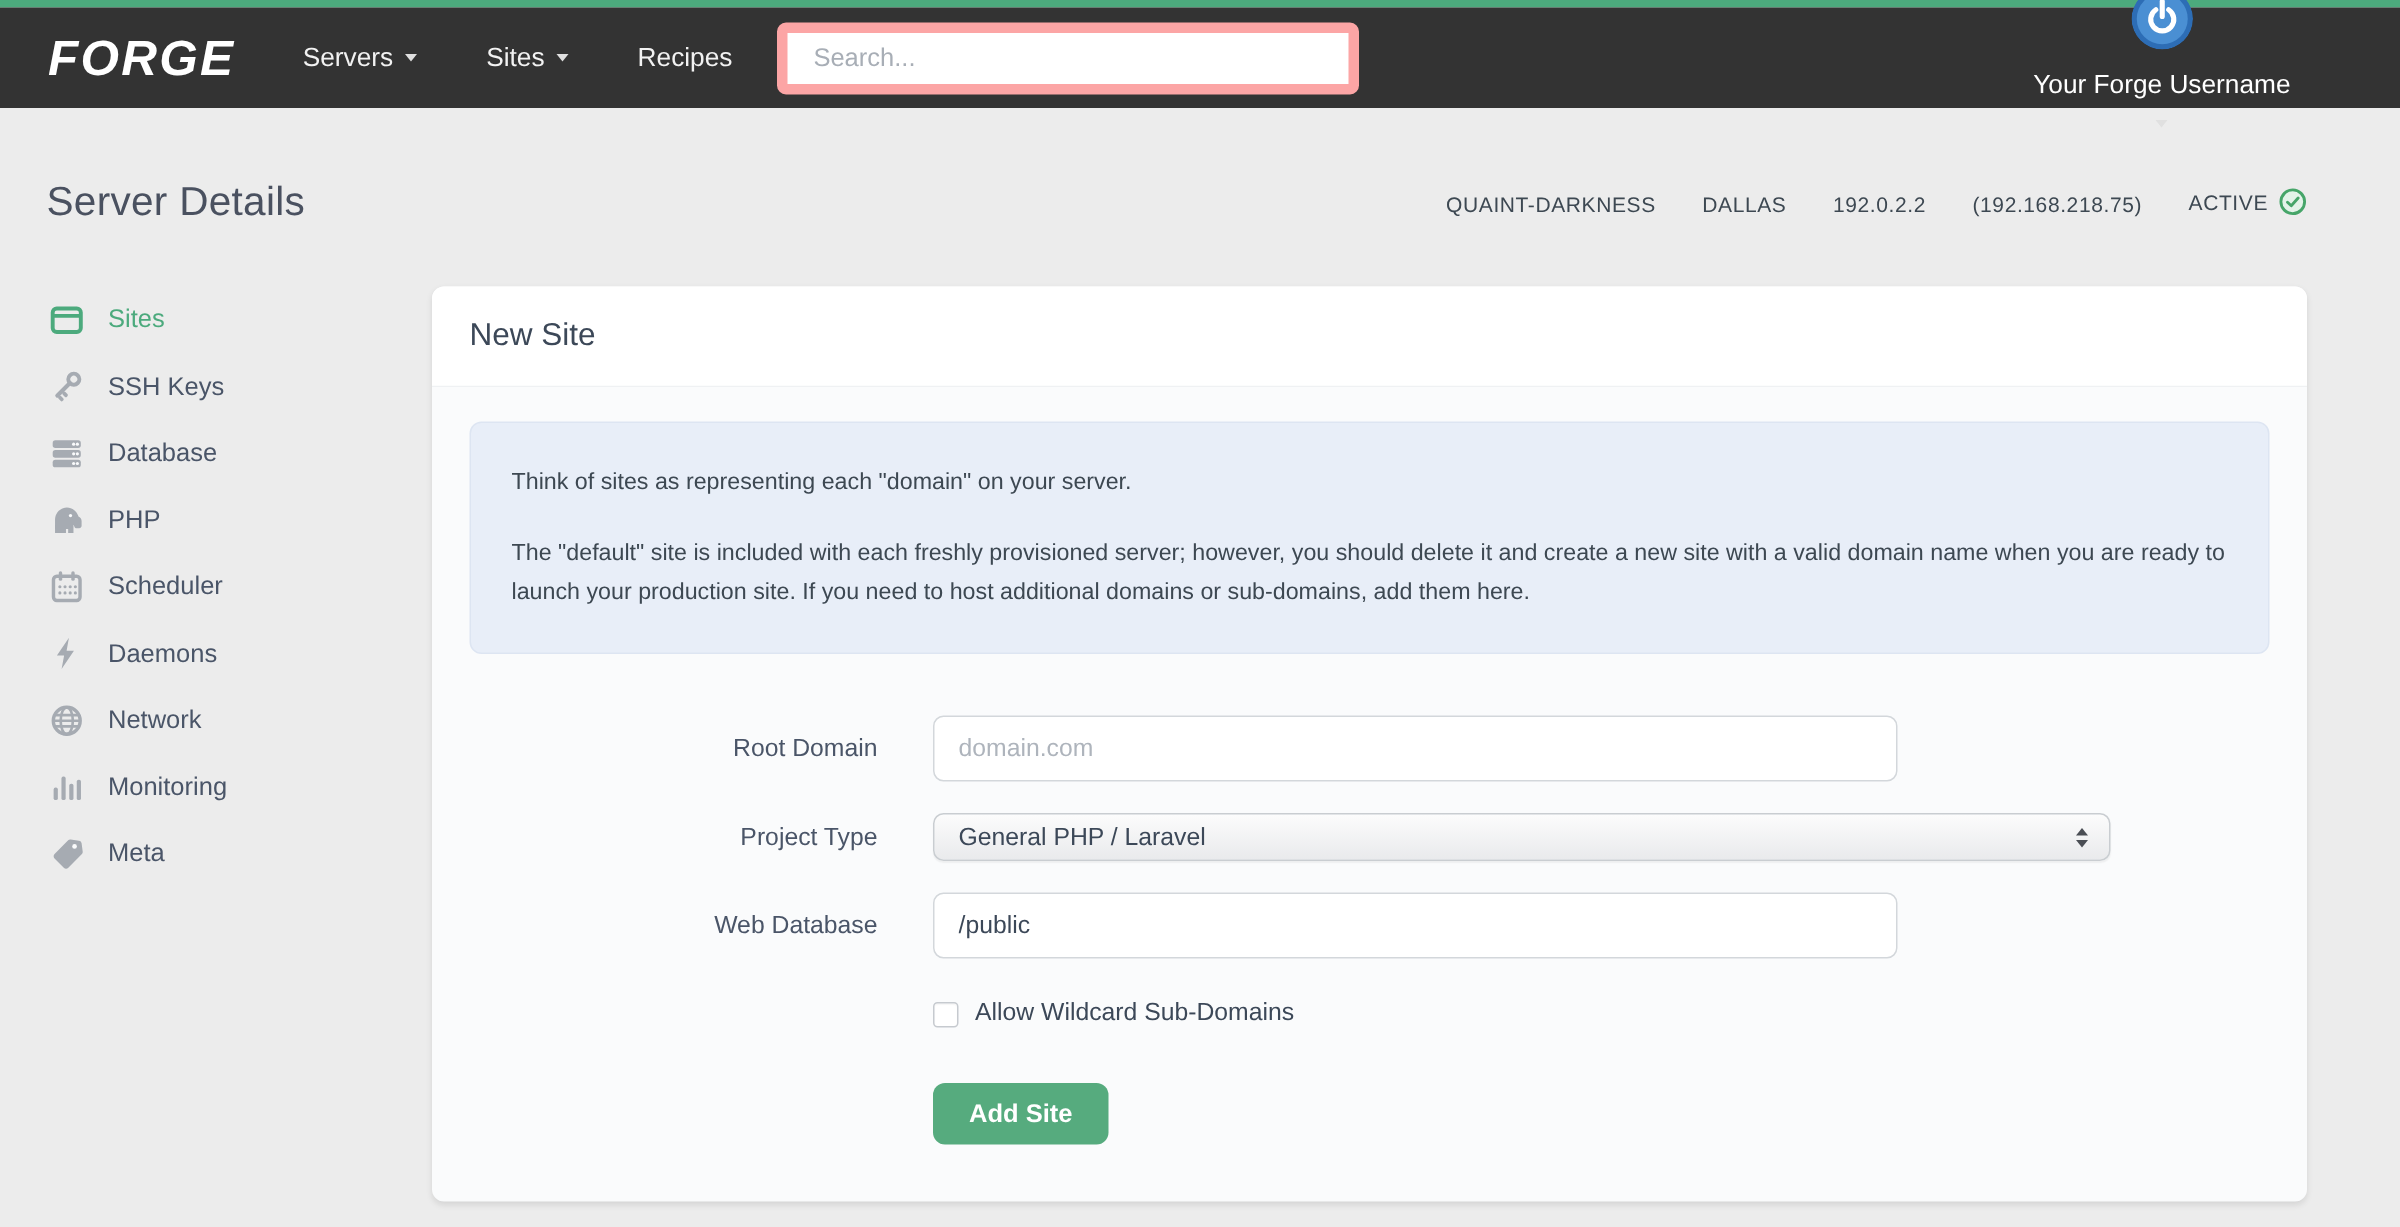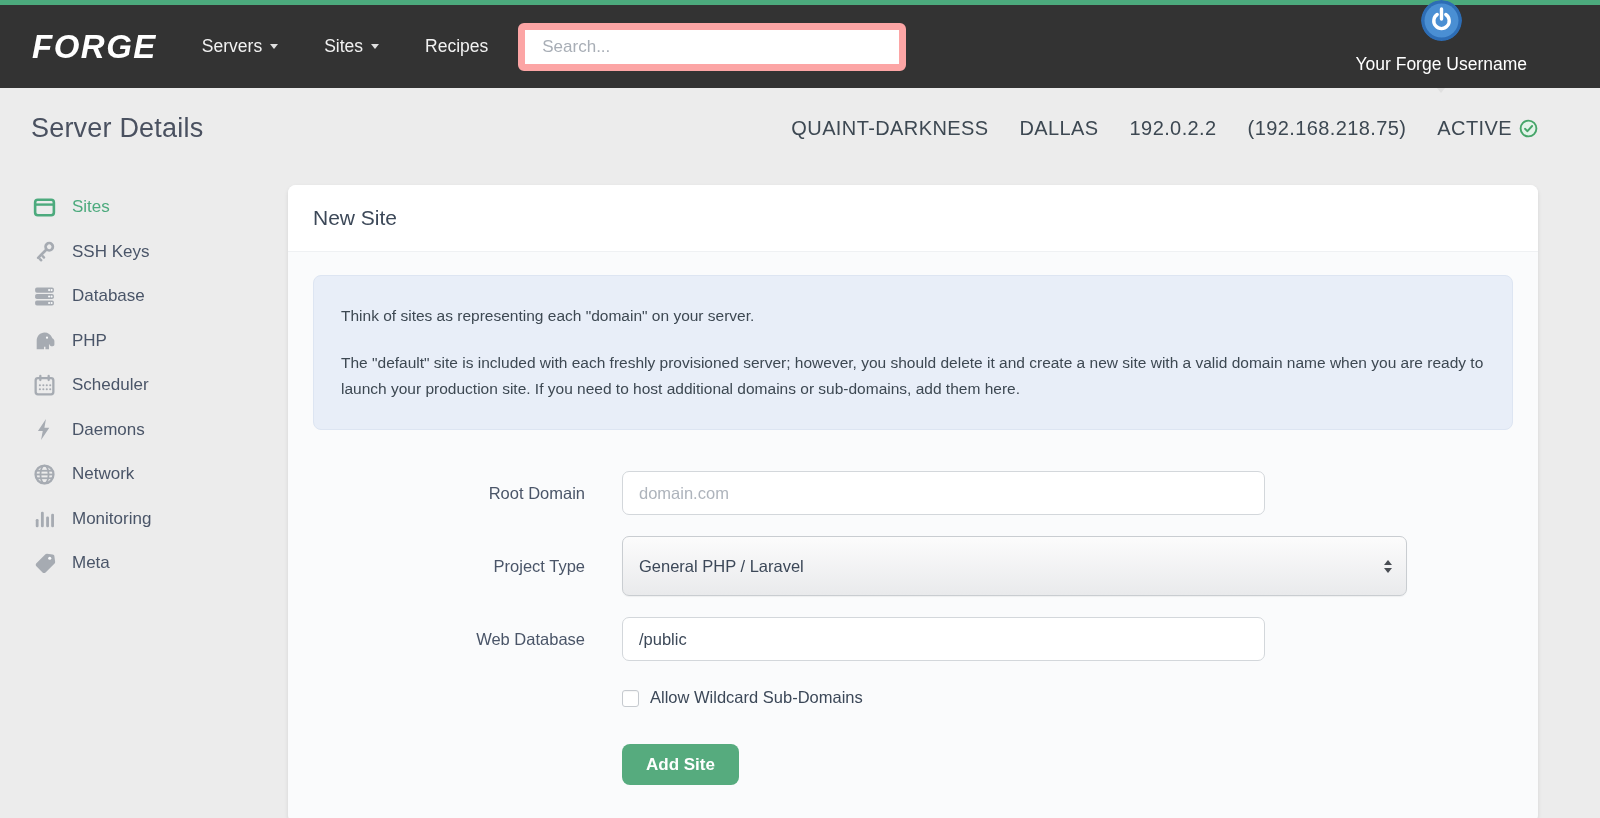--- a/index.html
+++ b/index.html
@@ -5,21 +5,21 @@
   * { margin:0; padding:0; box-sizing:border-box; }
   html,body { width:1600px; height:818px; overflow:hidden; }
   body {
     font-family:"Liberation Sans", sans-serif;
     background:var(--page-bg, #ECECEC);
     color:#3C4858;
   }
   
   .topbar-accent { height:5px; background:var(--accent-green, #4CAA7D); }
   .navbar {
-    height:83px; background:var(--navbar-bg, #333333);
+    height:67px; background:var(--navbar-bg, #333333);
     display:flex; align-items:center; padding:0 73px 0 32px;
   }
   .logo {
     color:#fff; font-size:33px; font-weight:bold; font-style:italic;
     letter-spacing:1.5px; cursor:pointer; user-select:none;
   }
   .nav-menu { display:flex; align-items:center; margin-left:45px; gap:46px; }
   .nav-item { display:flex; align-items:center; gap:8px; color:#F2F2F2; font-size:17.5px; cursor:pointer; }
   .caret-down {
     width:0; height:0; display:inline-block;
@@ -31,23 +31,23 @@
     padding:0 17px; font-size:17px; font-family:Liberation Sans, sans-serif; color:#3C4858;
     outline:none; background:#fff;
   }
   .search-input::placeholder { color:#A8AEB6; }
   .nav-user { margin-left:auto; display:flex; align-items:center; gap:13px; cursor:pointer;flex-direction:column; }
   .avatar { width:41px; height:41px; border-radius:50%; display:block; }
   .nav-user-name { color:#fff; font-size:17.5px; }
 
   
   .content { padding:0 62px 0 31px; }
-  .page-head { display:flex; justify-content:space-between; align-items:center; margin-top:25px; }
+  .page-head { display:flex; justify-content:space-between; align-items:center; margin-top:47px; }
   .page-title { font-size:27px; font-weight:400; color:#4A5160; letter-spacing:.2px; }
-  .server-meta { display:flex; align-items:flex-start; gap:31px; font-size:20px; color:#3D4852; letter-spacing:.4px; }
+  .server-meta { display:flex; align-items:flex-end; gap:31px; font-size:14px; color:#3D4852; letter-spacing:.4px; }
   .meta-status { display:flex; align-items:center; gap:7px; }
 
   
   .columns { display:flex; margin-top:41px; align-items:flex-start; }
   .sidebar { width:257px; flex:none; padding-top:0; }
   .side-item { display:flex; align-items:center; gap:14px; height:44.5px; font-size:17px; color:#4A5568; cursor:pointer; }
   .side-item .ic { width:27px; display:flex; justify-content:center; }
   .side-item.active { color:var(--active-green, #4CAA7D); }
 
   
@@ -70,21 +70,21 @@
     width:309px; flex:none; text-align:right; padding-right:37px;
     font-size:16.5px; color:#4A5568;
   }
   .text-input {
     width:643px; height:44px; border:1px solid #D3D7DB; border-radius:7px;
     padding:0 16px; font-size:16.5px; font-family:"Liberation Sans", sans-serif;
     color:#3C4858; background:#fff; outline:none;
   }
   .text-input::placeholder { color:#AEB4BC; }
   .select {
-    width:785px; height:60px; border:1px solid #C9CDD1; border-radius:7px;
+    width:785px; height:32px; border:1px solid #C9CDD1; border-radius:7px;
     background:linear-gradient(#FCFCFC, #E9EAEC);
     box-shadow:0 1px 1px rgba(0,0,0,.05);
     display:flex; align-items:center; justify-content:space-between;
     padding:0 14px 0 16px; font-size:16.5px; color:#3C4858; cursor:pointer;
   }
   .select-arrows { display:flex; flex-direction:column; gap:3px; align-items:center; }
   .tri-up { width:0; height:0; border-left:4.5px solid transparent; border-right:4.5px solid transparent; border-bottom:5.5px solid #4A4E54; }
   .tri-down { width:0; height:0; border-left:4.5px solid transparent; border-right:4.5px solid transparent; border-top:5.5px solid #4A4E54; }
 
   .checkbox-row { display:flex; align-items:flex-end; gap:11px; margin:27px 0 0 309px; }

